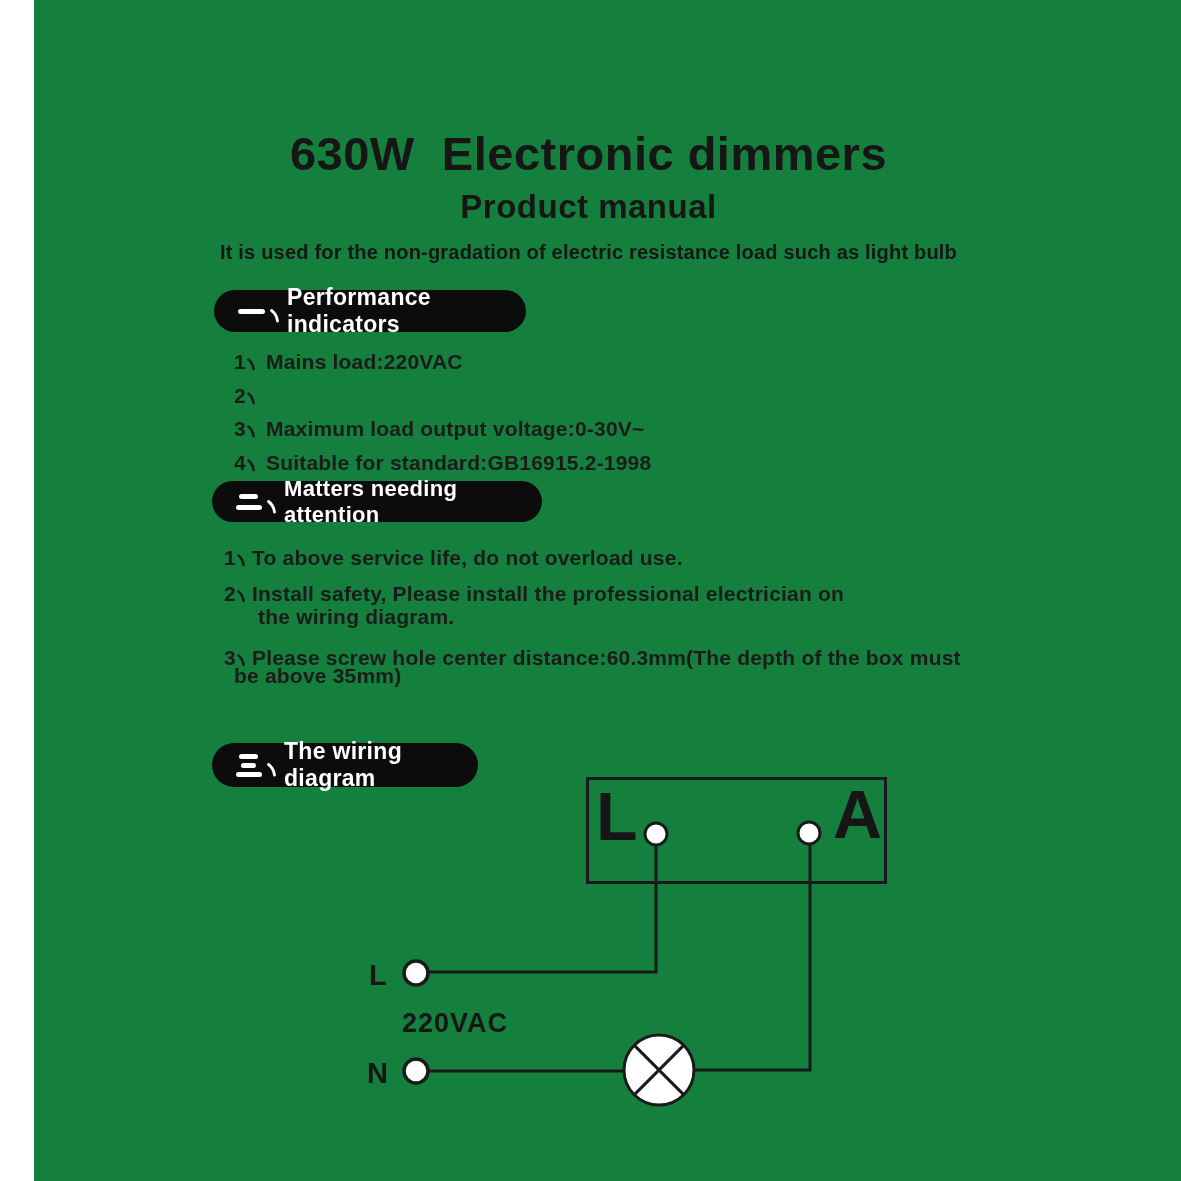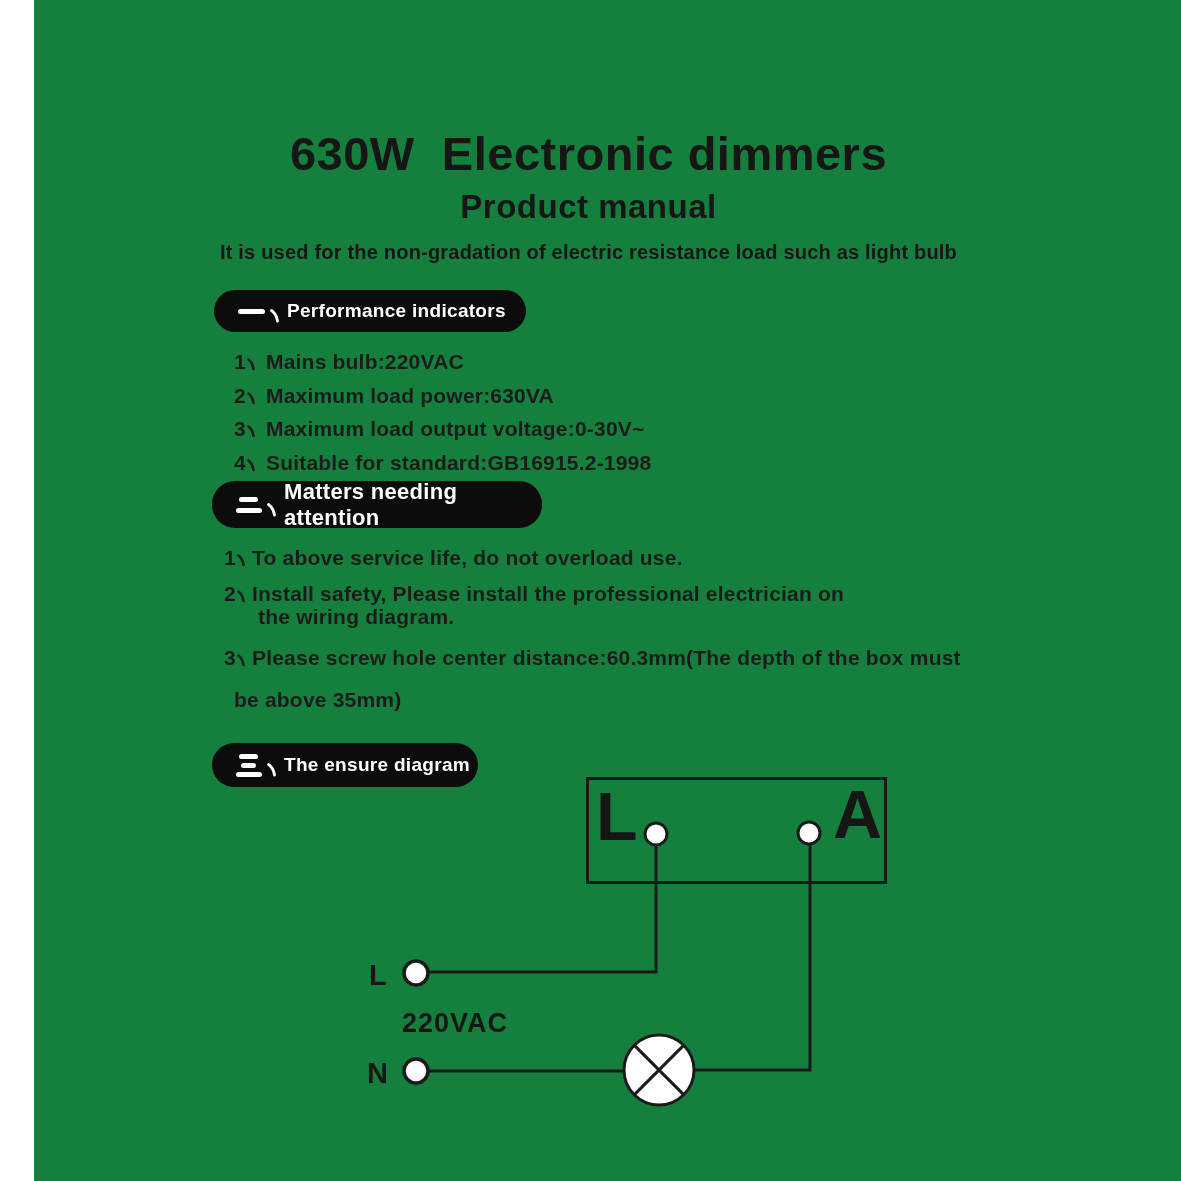--- a/index.html
+++ b/index.html
@@ -14,23 +14,23 @@
   }
   .hdr-title{top:126px;font-weight:bold;font-size:47px;letter-spacing:0.5px;}
   .hdr-sub{top:188px;font-weight:bold;font-size:33px;letter-spacing:0.5px;}
   .hdr-tag{top:241px;font-weight:bold;font-size:20px;letter-spacing:0.2px;}
   
   .pill{
     position:absolute;background:#0c0c0c;color:#ffffff;border-radius:23px;
     display:flex;align-items:center;
   }
   .pill-1{left:180px;top:290px;width:312px;height:42px;}
-  .pill-2{left:178px;top:481px;width:330px;height:47px;}
+  .pill-2{left:178px;top:481px;width:330px;height:41px;}
   .pill-3{left:178px;top:743px;width:266px;height:44px;}
-  .pill-label{font-weight:bold;font-size:19px;letter-spacing:0.3px;margin-left:7px;}
+  .pill-label{font-weight:bold;font-size:23px;letter-spacing:0.3px;margin-left:7px;}
   .pill-2 .pill-label{font-size:22px;}
   
   .cjk{display:flex;flex-direction:column;align-items:flex-start;margin-left:24px;}
   .cjk i{display:block;height:5px;background:#ffffff;border-radius:2.5px;}
   .cjk-1 i{width:27px;}
   .cjk-2{gap:6px;}
   .cjk-2 .b1{width:19px;margin-left:3px;}
   .cjk-2 .b2{width:26px;}
   .cjk-3{gap:4px;}
   .cjk-3 .b1{width:19px;margin-left:3px;}
@@ -75,27 +75,26 @@
     <svg class="tick" width="10" height="14" viewBox="0 0 10 14">
       <path d="M1.5 1.5 Q6.5 5 7.5 12" fill="none" stroke="#ffffff" stroke-width="2.8" stroke-linecap="round"></path>
     </svg>
     <span class="pill-label">Performance indicators</span>
   </div>
 
   <div class="li s1" style="top:350px">
     <span class="mk"><span>1</span><svg class="tick" width="9" height="13" viewBox="0 0 9 13">
           <path d="M1.5 1.5 Q5.5 4.5 6.5 11" fill="none" stroke="#1b1b1b" stroke-width="2.6" stroke-linecap="round"></path>
         </svg></span>
-    <span class="tx">Mains bulb:220VAC</span>
+    <span class="tx">Mains load:220VAC</span>
   </div>
   <div class="li s1" style="top:384px">
     <span class="mk"><span>2</span><svg class="tick" width="9" height="13" viewBox="0 0 9 13">
           <path d="M1.5 1.5 Q5.5 4.5 6.5 11" fill="none" stroke="#1b1b1b" stroke-width="2.6" stroke-linecap="round"></path>
         </svg></span>
-    <span class="tx">Maximum load power:630VA</span>
   </div>
   <div class="li s1" style="top:417px">
     <span class="mk"><span>3</span><svg class="tick" width="9" height="13" viewBox="0 0 9 13">
           <path d="M1.5 1.5 Q5.5 4.5 6.5 11" fill="none" stroke="#1b1b1b" stroke-width="2.6" stroke-linecap="round"></path>
         </svg></span>
     <span class="tx">Maximum load output voltage:0-30V~</span>
   </div>
   <div class="li s1" style="top:451px">
     <span class="mk"><span>4</span><svg class="tick" width="9" height="13" viewBox="0 0 9 13">
           <path d="M1.5 1.5 Q5.5 4.5 6.5 11" fill="none" stroke="#1b1b1b" stroke-width="2.6" stroke-linecap="round"></path>
@@ -126,32 +125,32 @@
         </svg></span>
     <span class="tx">Install safety, Please install the professional electrician on</span>
   </div>
   <div class="li-cont" style="left:224px;top:605px">the wiring diagram.</div>
   <div class="li s2" style="top:646px">
     <span class="mk"><span>3</span><svg class="tick" width="9" height="13" viewBox="0 0 9 13">
           <path d="M1.5 1.5 Q5.5 4.5 6.5 11" fill="none" stroke="#1b1b1b" stroke-width="2.6" stroke-linecap="round"></path>
         </svg></span>
     <span class="tx">Please screw hole center distance:60.3mm(The depth of the box must</span>
   </div>
-  <div class="li-cont" style="left:200px;top:688px">be above 35mm)</div>
+  <div class="li-cont" style="left:200px;top:664px">be above 35mm)</div>
 
   <div class="pill pill-3">
     <span class="cjk cjk-3">
         <i class="b1"></i>
         <i class="b2"></i>
         <i class="b3"></i>
       </span>
     <svg class="tick" width="10" height="14" viewBox="0 0 10 14">
       <path d="M1.5 1.5 Q6.5 5 7.5 12" fill="none" stroke="#ffffff" stroke-width="2.8" stroke-linecap="round"></path>
     </svg>
-    <span class="pill-label">The ensure diagram</span>
+    <span class="pill-label">The wiring diagram</span>
   </div>
 
   <svg class="diagram" width="560" height="400" viewBox="300 740 560 400">
 
     <rect class="ln" x="553.5" y="778.5" width="298" height="104"></rect>
     <text class="big-label" x="562" y="840">L</text>
     <text class="big-label" x="799" y="838">A</text>
     <circle class="ln-fill" cx="622" cy="834" r="11"></circle>
     <circle class="ln-fill" cx="775" cy="833" r="11"></circle>
 

